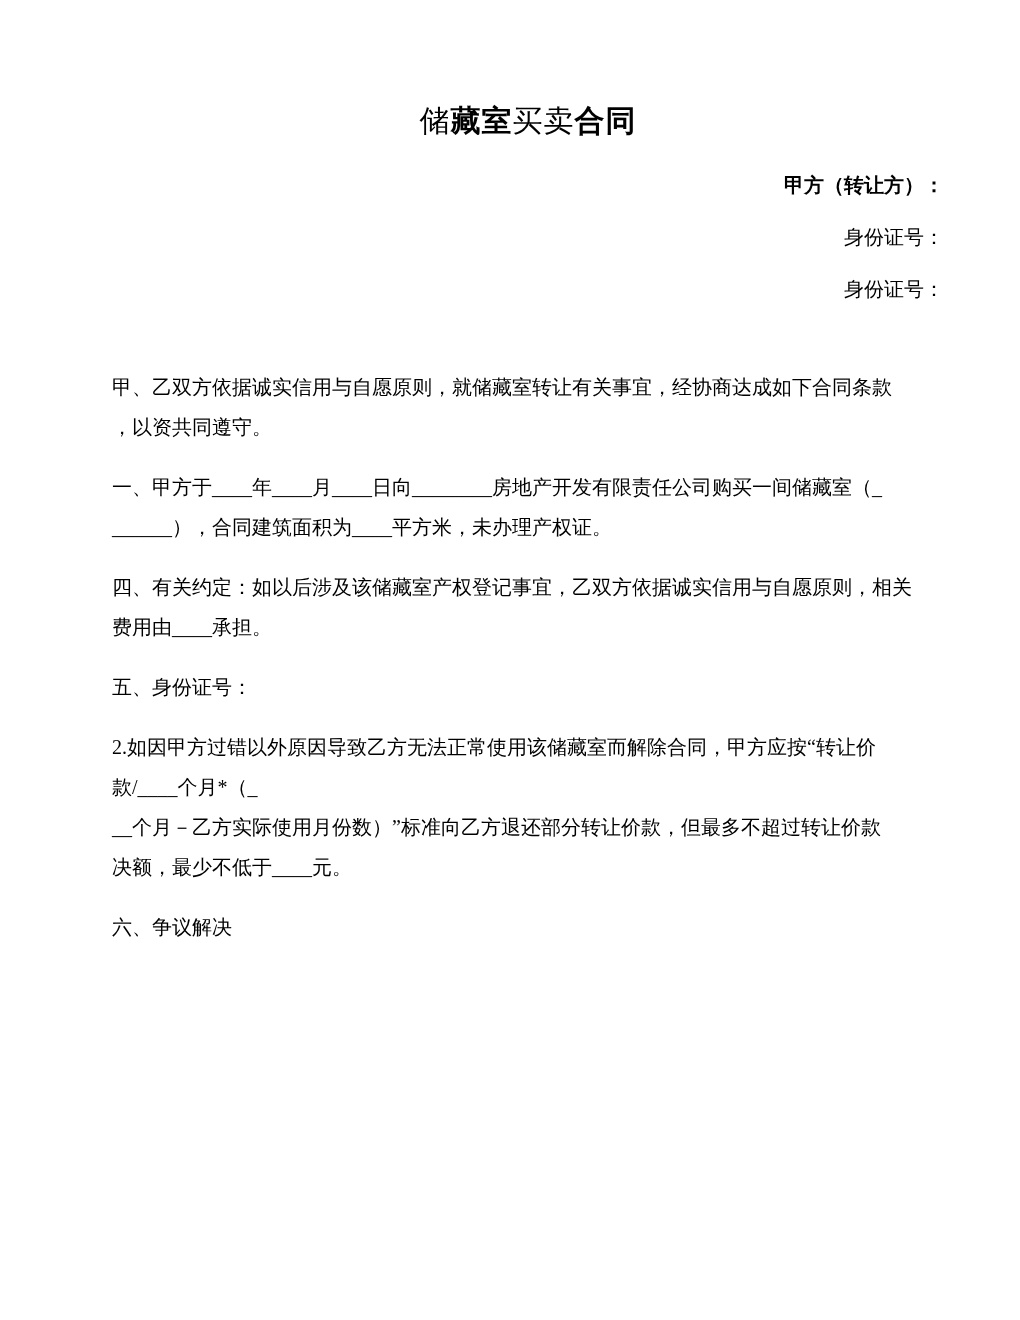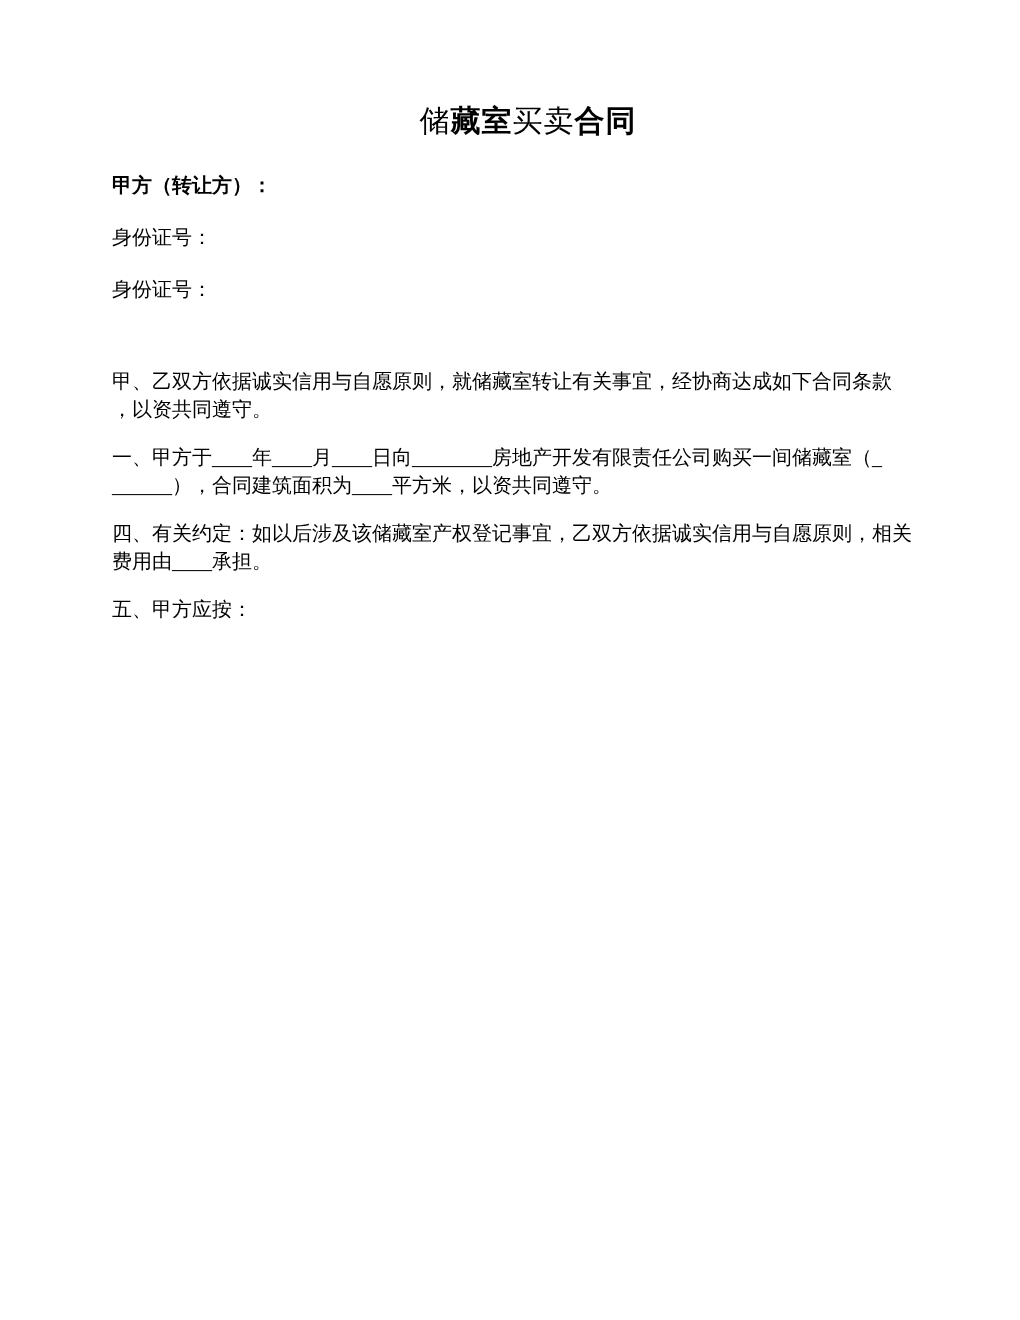--- a/index.html
+++ b/index.html
@@ -27,26 +27,27 @@
     line-height: 42px;
     font-weight: normal;
     letter-spacing: 1px;
   }
   .seg-bold { font-weight: bold; }
   .seg-normal { font-weight: normal; }
   .party {
     margin: 0 0 25px 0;
     font-size: 20px;
     line-height: 27px;
+    text-align: right;
   }
   .bold { font-weight: bold; }
   .para {
     margin: 0 0 20px 0;
     font-size: 20px;
-    line-height: 28px;
+    line-height: 40px;
     white-space: pre-line;
     font-weight: normal;
   }
   .intro-gap { margin-top: 64px; }
   .heading-gap { margin-top: 8px; }
 </style>
 </head>
 <body>
 
 <div class="page">
@@ -56,25 +57,30 @@
   </h1>
 
   <p class="party bold">甲方（转让方）：</p>
   <p class="party">身份证号：</p>
   <p class="party">身份证号：</p>
 
   <p class="para intro-gap">甲、乙双方依据诚实信用与自愿原则，就储藏室转让有关事宜，经协商达成如下合同条款
 ，以资共同遵守。</p>
 
   <p class="para">一、甲方于____年____月____日向________房地产开发有限责任公司购买一间储藏室（_
-______），合同建筑面积为____平方米，以资共同遵守。</p>
+______），合同建筑面积为____平方米，未办理产权证。</p>
 
 
 
   <p class="para">四、有关约定：如以后涉及该储藏室产权登记事宜，乙双方依据诚实信用与自愿原则，相关
 费用由____承担。</p>
 
-  <p class="para heading-gap">五、甲方应按：</p>
+  <p class="para heading-gap">五、身份证号：</p>
 
 
+  <p class="para">2.如因甲方过错以外原因导致乙方无法正常使用该储藏室而解除合同，甲方应按“转让价
+款/____个月*（_
+__个月－乙方实际使用月份数）”标准向乙方退还部分转让价款，但最多不超过转让价款
+决额，最少不低于____元。</p>
 
+  <p class="para heading-gap">六、争议解决</p>
 
 </div>
 
 </body></html>

